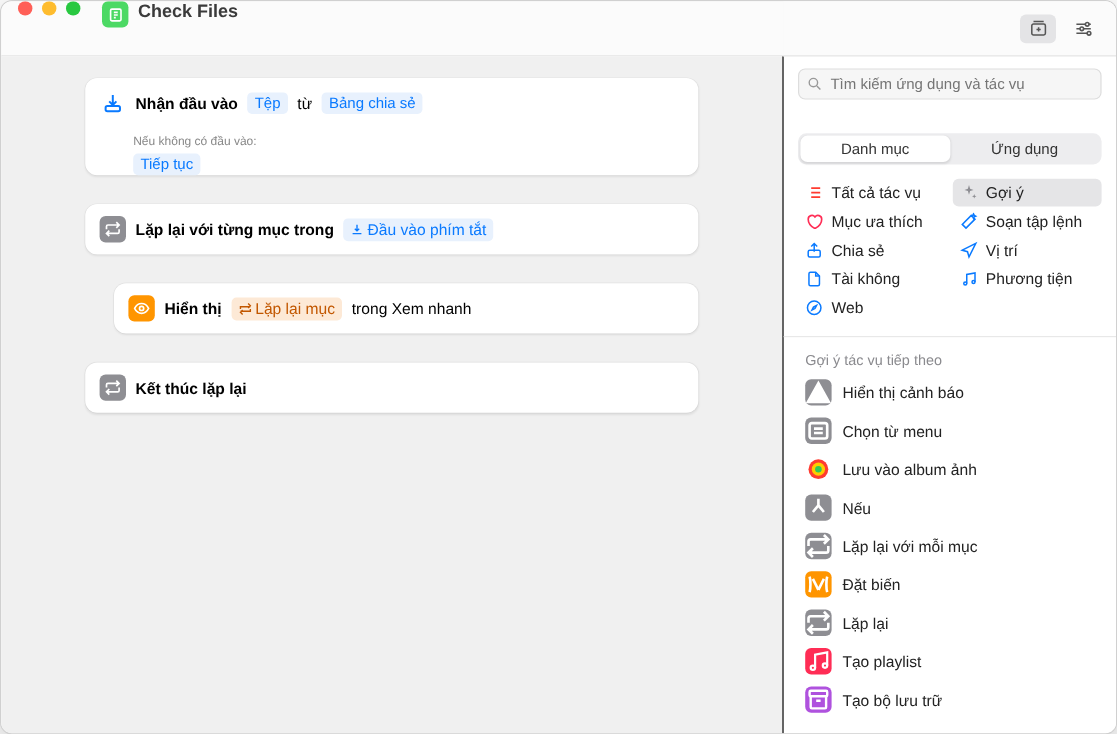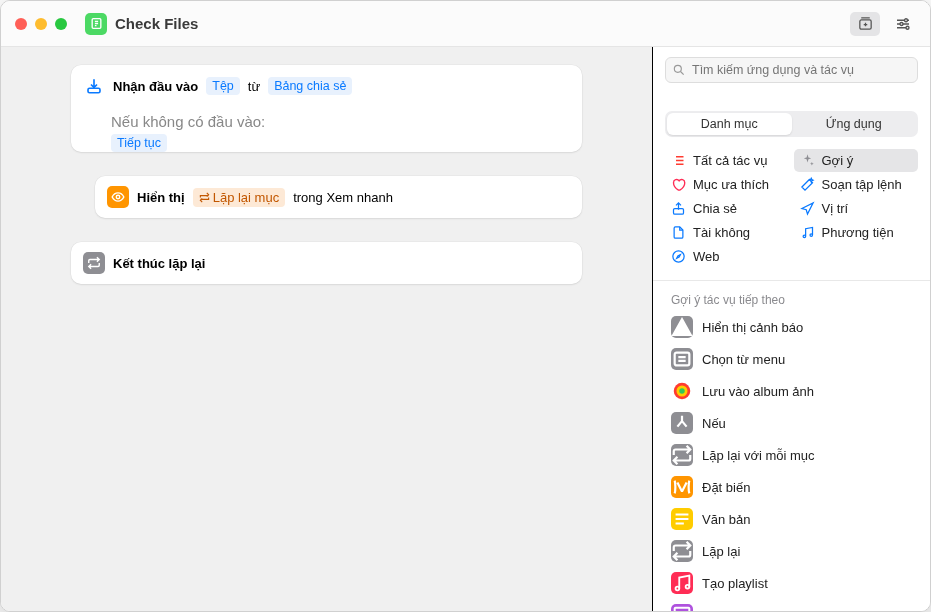--- a/index.html
+++ b/index.html
@@ -1,32 +1,32 @@
 <!DOCTYPE html>
 <html><head>
 <meta charset="utf-8">
 <style>
 *{box-sizing:border-box;margin:0;padding:0;font-family:-apple-system,BlinkMacSystemFont,"Segoe UI",Helvetica,Arial,sans-serif;font-size:13px;-webkit-font-smoothing:antialiased}
 body{background:#fff}
 .window{width:931px;height:612px;background:#fff;border-radius:10px;overflow:hidden;box-shadow:0 10px 40px rgba(0,0,0,.25);display:flex;flex-direction:column;border:1px solid #d0d0d0}
-.titlebar{height:46px;display:flex;align-items:center;padding:0 14px;border-bottom:1px solid #e5e5e5;background:#fbfbfb;gap:8px}
+.titlebar{height:46px;display:flex;align-items:flex-start;padding:0 14px;border-bottom:1px solid #e5e5e5;background:#fbfbfb;gap:8px}
 .traffic{display:flex;gap:8px;margin-right:10px}
 .traffic span{width:12px;height:12px;border-radius:50%}
 .t-red{background:#ff5f57}
 .t-yel{background:#febc2e}
 .t-grn{background:#28c840}
 .doc-ico{width:22px;height:22px;background:#4cd964;border-radius:5px;display:flex;align-items:center;justify-content:center;color:#fff}
 .title{font-weight:600;font-size:15px;color:#3a3a3a}
 .titlebar .spacer{flex:1}
 .tb-btn{width:30px;height:26px;display:flex;align-items:center;justify-content:center;color:#666;border-radius:5px}
 .body{flex:1;display:flex;min-height:0}
 .canvas{flex:1;background:#f0f0f0;padding:18px 70px;overflow:auto}
 .action{background:#fff;border-radius:10px;box-shadow:0 1px 2px rgba(0,0,0,.08),0 0 0 .5px rgba(0,0,0,.05);margin-bottom:24px;position:relative}
 .action .row{display:flex;align-items:center;padding:10px 12px;gap:8px;flex-wrap:wrap}
-.action .sub{padding:6px 12px 4px 40px;color:#888;font-size:15px}
+.action .sub{padding:6px 12px 4px 40px;color:#888;font-size:10px}
 .action .sub2{padding:0 12px 0 40px}
 .ico-box{width:22px;height:22px;border-radius:5px;display:flex;align-items:center;justify-content:center;flex-shrink:0}
 .ico-blue{color:#0a7aff}
 .ico-gray{background:#8e8e93;color:#fff}
 .ico-orange{background:#ff9500;color:#fff}
 .txt{color:#000;font-weight:600}
 .token{background:#e8f1fd;color:#0a7aff;padding:2px 6px;border-radius:4px;font-size:12.5px;display:inline-flex;align-items:center;gap:3px}
 .token svg{width:11px;height:11px}
 .plain-txt{color:#000}
 .nested{margin-left:24px}
@@ -95,20 +95,36 @@
           </div>
           <span class="txt">Nhận đầu vào</span>
           <span class="token">Tệp</span>
           <span class="plain-txt">từ</span>
           <span class="token">Bảng chia sẻ</span>
         </div>
         <div class="sub">Nếu không có đầu vào:</div>
         <div class="sub2"><span class="token">Tiếp tục</span></div>
       </div>
 
+      <div class="action">
+        <div class="row">
+          <div class="ico-box ico-gray">
+            <svg width="14" height="14" viewBox="0 0 24 24" fill="none" stroke="currentColor" stroke-width="2.4">
+                <path d="M17 2l4 4-4 4M3 12V8a2 2 0 012-2h16M7 22l-4-4 4-4M21 12v4a2 2 0 01-2 2H3"></path>
+              </svg>
+          </div>
+          <span class="txt">Lặp lại với từng mục trong</span>
+          <span class="token">
+            <svg viewBox="0 0 24 24" fill="none" stroke="currentColor" stroke-width="2.5">
+                <path d="M12 3v11M8 10l4 4 4-4M4 19h16"></path>
+              </svg>
+            <span>Đầu vào phím tắt</span>
+          </span>
+        </div>
+      </div>
 
       <div class="action nested">
         <div class="row">
           <div class="ico-box ico-orange">
             <svg width="14" height="14" viewBox="0 0 24 24" fill="none" stroke="currentColor" stroke-width="2.4">
                 <path d="M2 12s3.5-7 10-7 10 7 10 7-3.5 7-10 7-10-7-10-7z"></path>
                 <circle cx="12" cy="12" r="3"></circle>
               </svg>
           </div>
           <span class="txt">Hiển thị</span>
@@ -290,28 +306,20 @@
           </div>
           <div class="sugg">
             <span class="si" style="background:#ff9500;color:#fff">
               <svg viewBox="0 0 24 24" fill="none" stroke="currentColor" stroke-width="2.4">
                 <path d="M7 7l5 10M17 7l-5 10M4 5c1 3 1 11 0 14M20 5c-1 3-1 11 0 14"></path>
               </svg>
             </span>
             <span>Đặt biến</span>
           </div>
           <div class="sugg">
-            <span class="si" style="background:#ffcc00;color:#fff">
-              <svg viewBox="0 0 24 24" fill="none" stroke="currentColor" stroke-width="2.2">
-                <path d="M5 7h14M5 12h14M5 17h9"></path>
-              </svg>
-            </span>
-            <span>Văn bản</span>
-          </div>
-          <div class="sugg">
             <span class="si" style="background:#8e8e93;color:#fff">
               <svg viewBox="0 0 24 24" fill="none" stroke="currentColor" stroke-width="2.4">
                 <path d="M17 2l4 4-4 4M3 12V8a2 2 0 012-2h16M7 22l-4-4 4-4M21 12v4a2 2 0 01-2 2H3"></path>
               </svg>
             </span>
             <span>Lặp lại</span>
           </div>
           <div class="sugg">
             <span class="si" style="background:#ff2d55;color:#fff">
               <svg viewBox="0 0 24 24" fill="none" stroke="currentColor" stroke-width="2">

